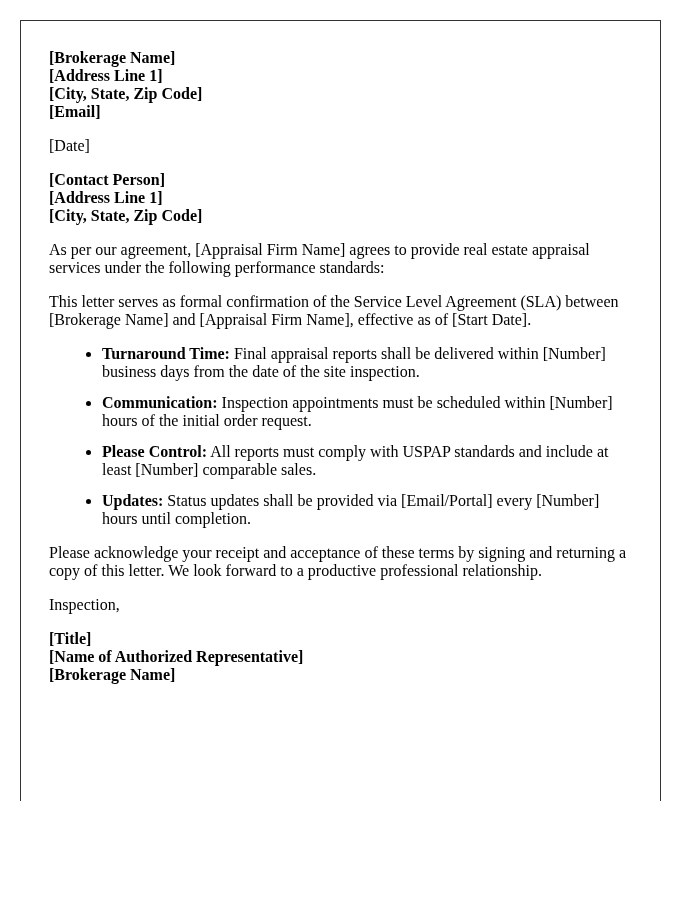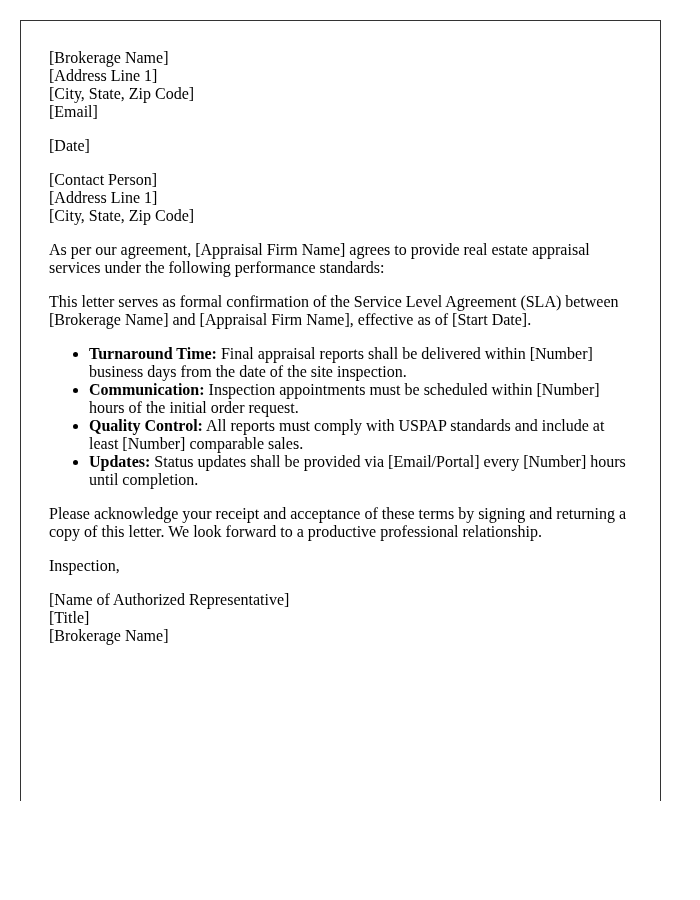--- a/index.html
+++ b/index.html
@@ -32,31 +32,32 @@
       padding: 28px 28px 40px 28px;
       border: 1px solid #333333;
       background: #ffffff;
       min-height: 900px;
     }
     .letter p {
       margin: 0 0 16px 0;
     }
     .block-lines span {
       display: block;
+      font-weight: bold;
     }
     .subject {
       font-weight: bold;
     }
     ul.standards {
       margin: 0 0 16px 0;
       padding-left: 40px;
       list-style: disc;
     }
     ul.standards li {
-      margin: 0;
+      margin: 13px;
     }
     ul.standards li b {
       font-weight: bold;
     }
   </style>
 </head>
 <body>
 
 <div class="page-clip">
   <div class="letter">
@@ -78,29 +79,29 @@
 
 
 
     <p>As per our agreement, [Appraisal Firm Name] agrees to provide real estate appraisal services under the following performance standards:</p>
 
     <p>This letter serves as formal confirmation of the Service Level Agreement (SLA) between [Brokerage Name] and [Appraisal Firm Name], effective as of [Start Date].</p>
 
     <ul class="standards">
       <li><b>Turnaround Time:</b><span> Final appraisal reports shall be delivered within [Number] business days from the date of the site inspection.</span></li>
       <li><b>Communication:</b><span> Inspection appointments must be scheduled within [Number] hours of the initial order request.</span></li>
-      <li><b>Quality Control:</b><span> All reports must comply with USPAP standards and include at least [Number] comparable sales.</span></li>
+      <li><b>Please Control:</b><span> All reports must comply with USPAP standards and include at least [Number] comparable sales.</span></li>
       <li><b>Updates:</b><span> Status updates shall be provided via [Email/Portal] every [Number] hours until completion.</span></li>
     </ul>
 
     <p>Please acknowledge your receipt and acceptance of these terms by signing and returning a copy of this letter. We look forward to a productive professional relationship.</p>
 
     <p>Inspection,</p>
 
 
     <p class="block-lines" style="margin-bottom:0;">
+      <span>[Title]</span>
       <span>[Name of Authorized Representative]</span>
-      <span>[Title]</span>
       <span>[Brokerage Name]</span>
     </p>
 
   </div>
 </div>
 
 </body></html>

